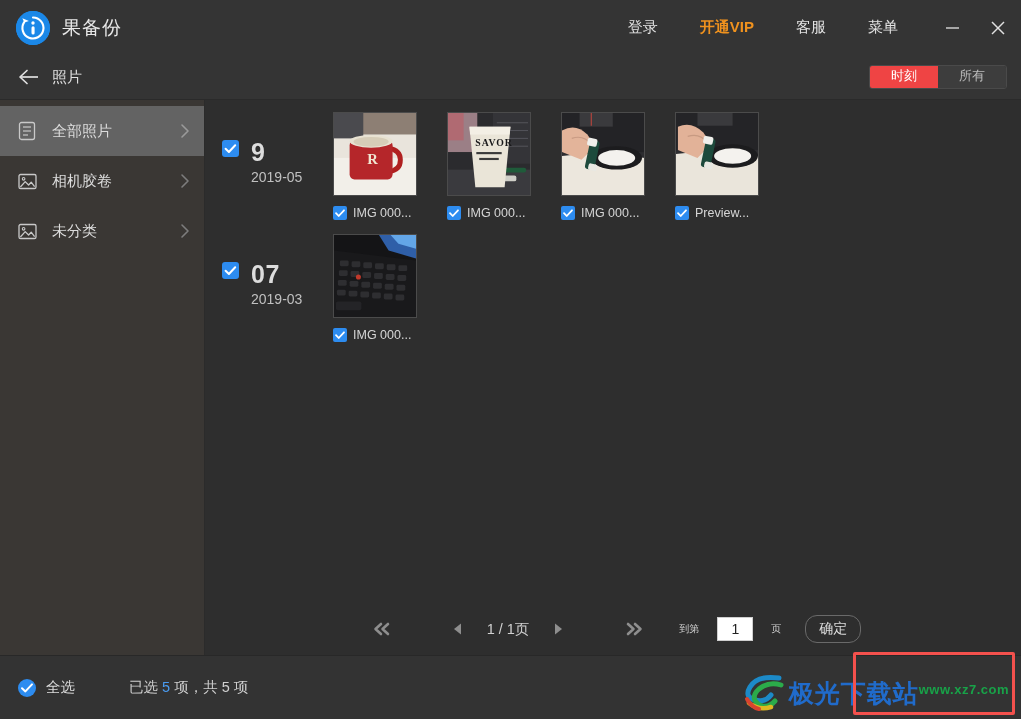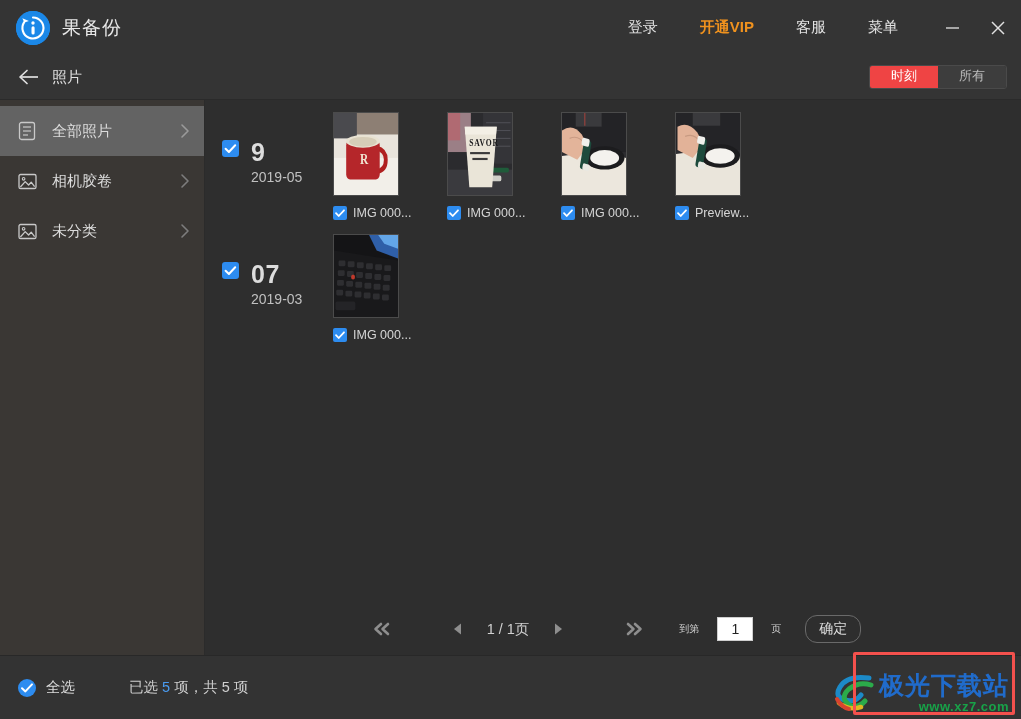--- a/index.html
+++ b/index.html
@@ -102,21 +102,21 @@
     display: flex; align-items: flex-start; gap: 12px;
     padding: 28px 0 0 17px;
   }
   .gh-text { line-height: 1; }
   .gh-day { color: #dddddd; font-size: 25px; font-weight: bold; letter-spacing: .5px;}
   .gh-month { color: #c0c0c0; font-size: 14px; margin-top: 5px; }
 
   .tiles { display: flex; flex-wrap: wrap; gap: 0; }
   .tile { width: 114px; margin-right: 0; padding: 0; }
   .thumb {
-    width: 66px; height: 84px; margin: 0 0 0 0;
+    width: 84px; height: 84px; margin: 0 0 0 0;
     background: #555; overflow: hidden; position: relative;
     border: 1px solid #4b4b4b;
   }
   .thumb svg { display: block; width: 100%; height: 100%; }
   .tile-label {
     margin-top: 10px; display: flex; align-items: center; gap: 6px;
     color: #d6d6d6; font-size: 12.5px; white-space: nowrap;
   }
 
   
@@ -187,21 +187,21 @@
     pointer-events: none; z-index: 8;
   }
 
   
   .watermark {
     position: absolute; right: 12px; bottom: 6px;
     display: flex; align-items: center; gap: 2px;
     pointer-events: none; z-index: 6; opacity: .95;
   }
   .wm-logo { width: 46px; height: 40px; }
-  .wm-text { display: flex; flex-direction: column; line-height: 1; text-align: right; }
+  .wm-text { display: flex; flex-direction: row; line-height: 1; text-align: right; }
   .wm-cn {
     font-size: 25px; font-weight: bold; color: #1f6fd4;
     letter-spacing: 1px;
   }
   .wm-url {
     font-size: 13px; font-weight: bold; color: #17a84a; margin-top: 2px;
     letter-spacing: .5px;
   }
 </style>
 </head>

